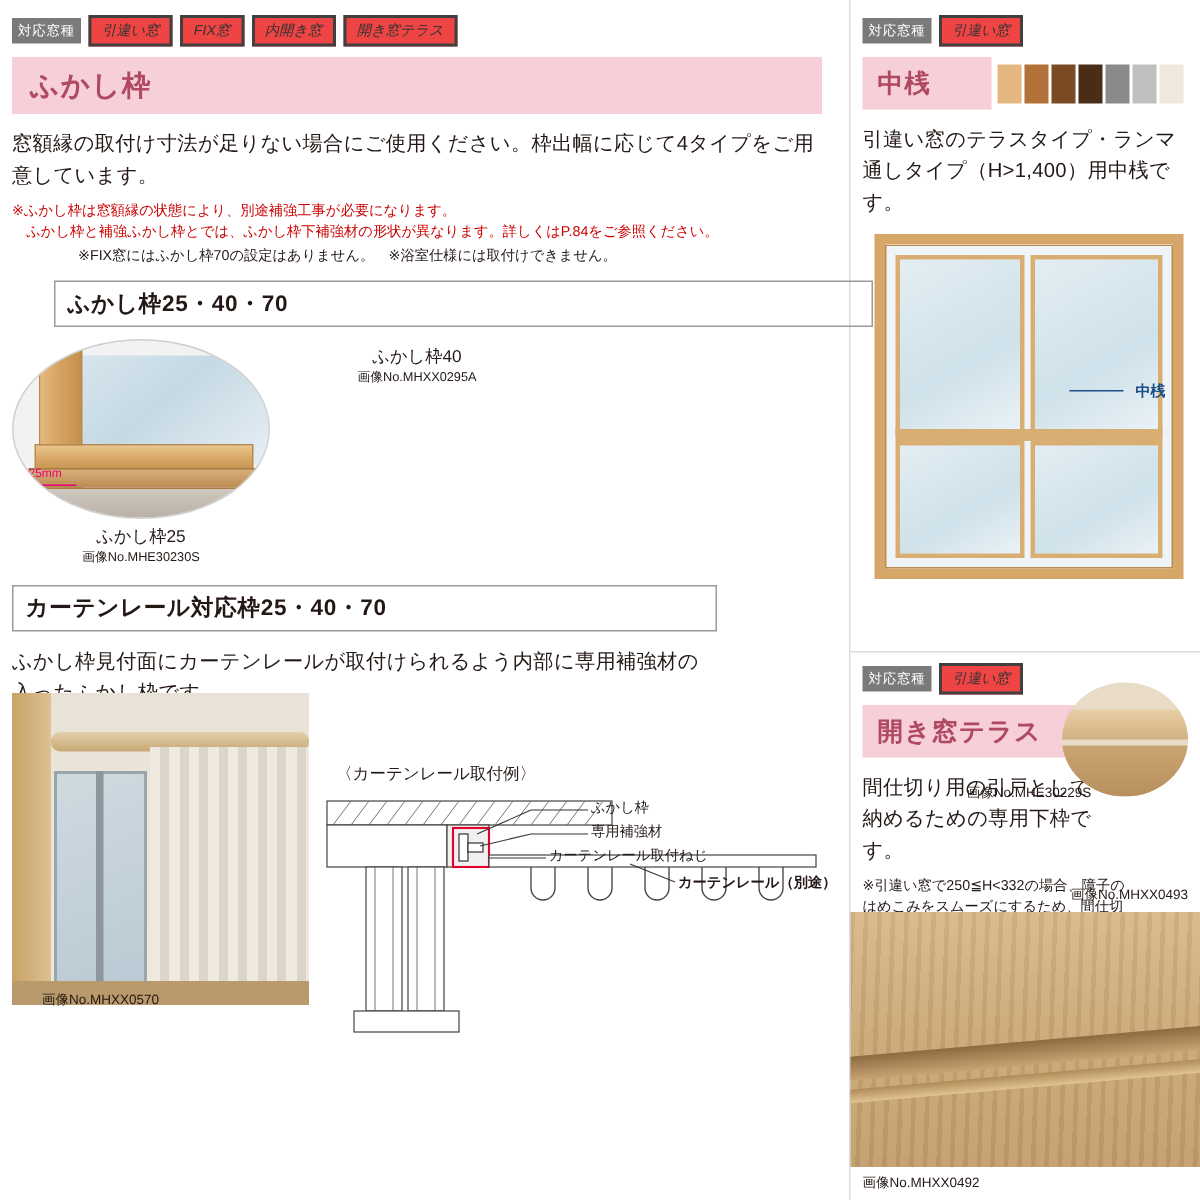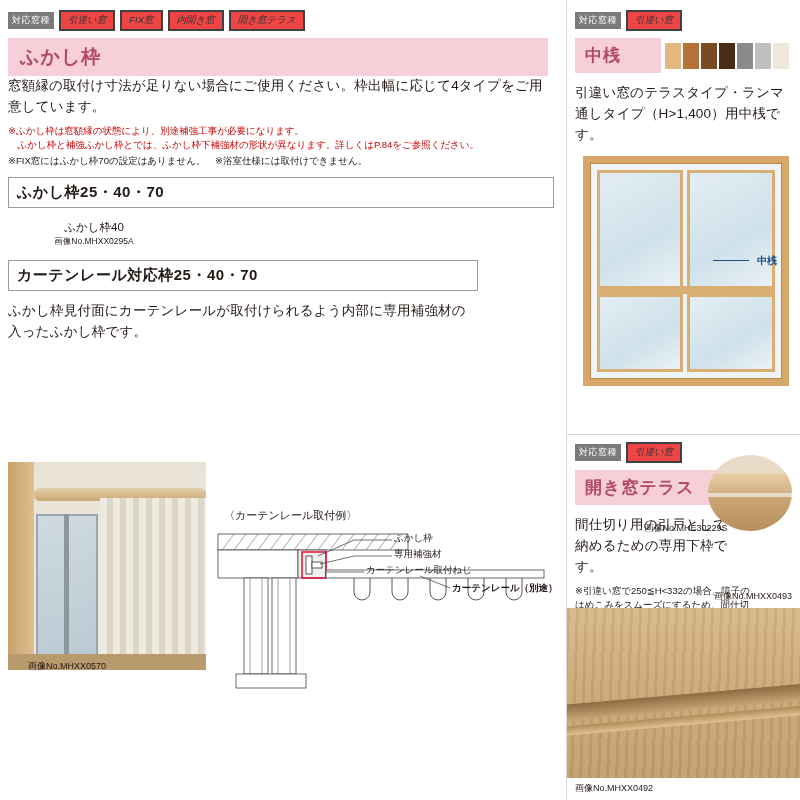--- a/index.html
+++ b/index.html
@@ -176,32 +176,45 @@
       <div class="tagrow">
         <span class="tag-label">対応窓種</span>
         <span class="tag-chip">引違い窓</span>
         <span class="tag-chip">FIX窓</span>
         <span class="tag-chip">内開き窓</span>
         <span class="tag-chip">開き窓テラス</span>
       </div>
 
       <div class="pinkbar" style="margin-top:7px; width:540px;">ふかし枠</div>
 
-      <div class="body-text" style="width:545px;">窓額縁の取付け寸法が足りない場合にご使用ください。枠出幅に応じて4タイプをご用意しています。</div>
+      <div class="body-text" style="margin-top:10px; width:545px;">窓額縁の取付け寸法が足りない場合にご使用ください。枠出幅に応じて4タイプをご用意しています。</div>
 
       <div class="note-red" style="margin-top:6px;">※ふかし枠は窓額縁の状態により、別途補強工事が必要になります。</div>
       <div class="note-red">　ふかし枠と補強ふかし枠とでは、ふかし枠下補強材の形状が異なります。詳しくはP.84をご参照ください。</div>
-      <div class="note-sm" style="margin-top:3px;">※FIX窓にはふかし枠70の設定はありません。　※浴室仕様には取付けできません。</div>
+      <div class="note-sm" style="margin-top:3px;margin-left:44px;">※FIX窓にはふかし枠70の設定はありません。　※浴室仕様には取付けできません。</div>
 
       <div style="margin-top:9px; width:546px;">
-        <div class="h-box" style="width:546px;">ふかし枠25・40・70</div>
+        <div class="h-box" style="width:546px;margin-left:28px;">ふかし枠25・40・70</div>
       </div>
 
       <div class="circles">
 
+        <div class="circ-wrap">
+          <div class="circ">
+            <div class="glass"></div>
+              <div class="frame-v"></div>
+            <div class="frame-h"></div>
+              <div class="sill"></div>
+              <div class="base"></div>
+            <div class="arrow-line" style="left:16px; top:96px; width:26px;"></div>
+            <div class="arrow-lbl" style="left:10px; top:84px;">25mm</div>
+          </div>
+          <div class="circ-cap">ふかし枠25</div>
+          <div class="circ-cap2">画像No.MHE30230S</div>
+        </div>
 
         <div class="circ-wrap">
           <div class="circ-cap">ふかし枠40</div>
           <div class="circ-cap2">画像No.MHXX0295A</div>
         </div>
 
 
       </div>
 
       <div style="margin-top:12px;">

